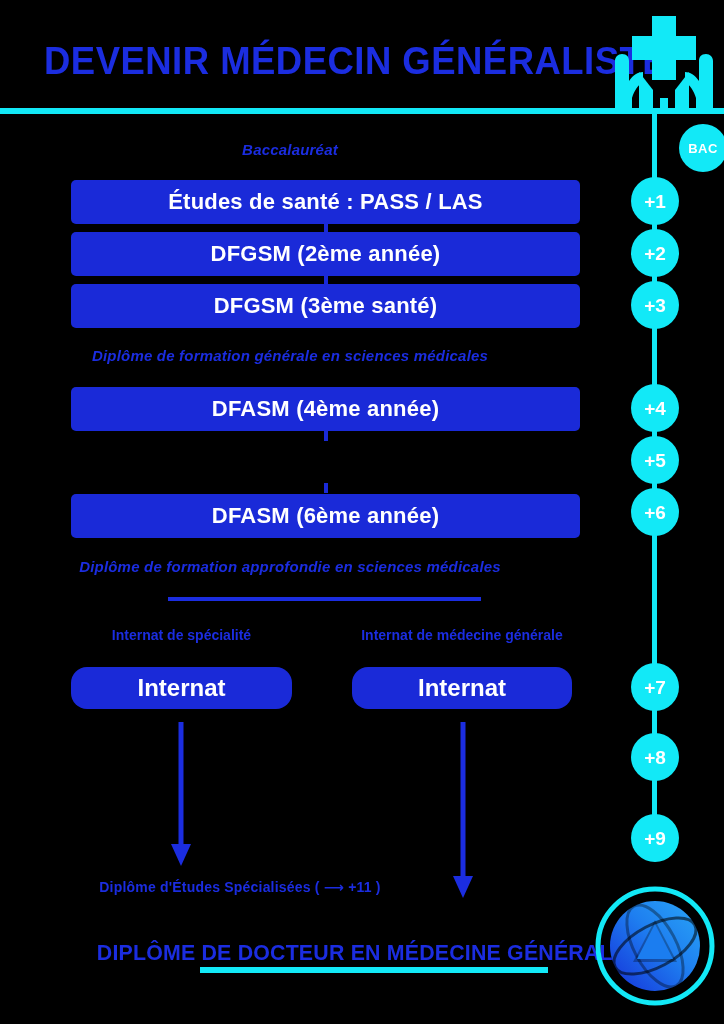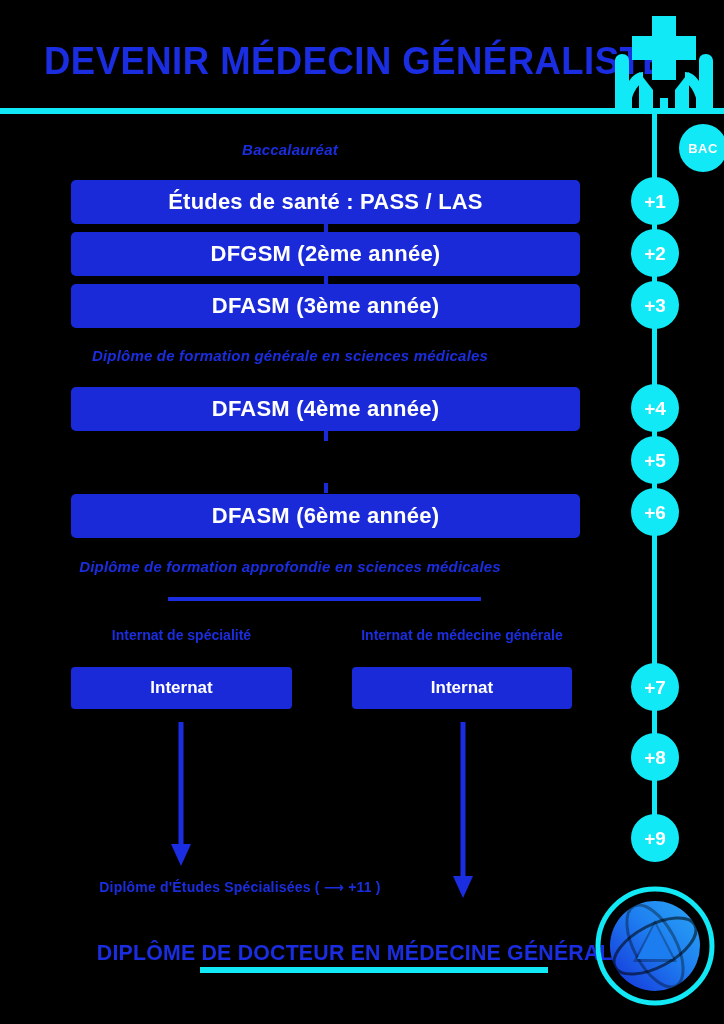--- a/index.html
+++ b/index.html
@@ -128,26 +128,26 @@
     top: 597px;
     width: 313px;
     height: 4px;
     background: #1b2de0;
   }
 
   .branch-box {
     position: absolute;
     height: 42px;
     background: #1a2ad8;
-    border-radius: 4px;
+    border-radius: 16px;
     display: flex;
     align-items: center;
     justify-content: center;
     color: #ffffff;
-    font-size: 17px;
+    font-size: 24px;
     font-weight: 700;
   }
   .branch-box.left  { left: 71px;  width: 221px; top: 667px; }
   .branch-box.right { left: 352px; width: 220px; top: 667px; }
 
   .branch-caption {
     position: absolute;
     top: 627px;
     color: #1b2de0;
     font-weight: 800;
@@ -243,21 +243,21 @@
   <div class="tl-badge" style="top:663px">+7</div>
   <div class="tl-badge" style="top:733px">+8</div>
   <div class="tl-badge" style="top:814px">+9</div>
 
   <div class="caption narrow" style="top:140px">Baccalauréat</div>
 
   <div class="step-box" style="top:180px">Études de santé : PASS / LAS</div>
   <div class="step-connector" style="top:224px"></div>
   <div class="step-box" style="top:232px">DFGSM (2ème année)</div>
   <div class="step-connector" style="top:276px"></div>
-  <div class="step-box" style="top:284px">DFASM (3ème année)</div>
+  <div class="step-box" style="top:284px">DFGSM (3ème santé)</div>
 
   <div class="caption narrow" style="top:346px">Diplôme de formation générale en sciences médicales</div>
 
   <div class="step-box" style="top:387px">DFASM (4ème année)</div>
   <div class="step-connector" style="top:431px"></div>
   <div class="step-connector" style="top:483px"></div>
   <div class="step-box" style="top:494px">DFASM (6ème année)</div>
 
   <div class="caption narrow" style="top:557px">Diplôme de formation approfondie en sciences médicales</div>
 

